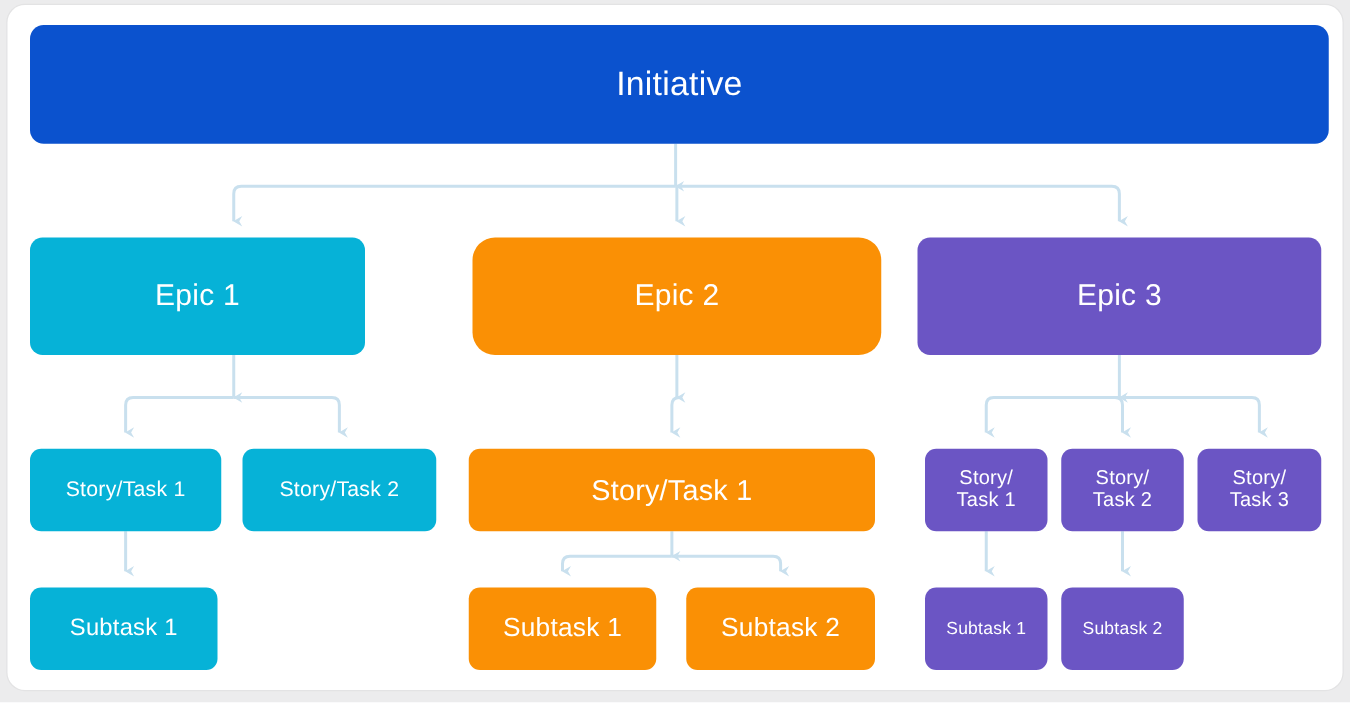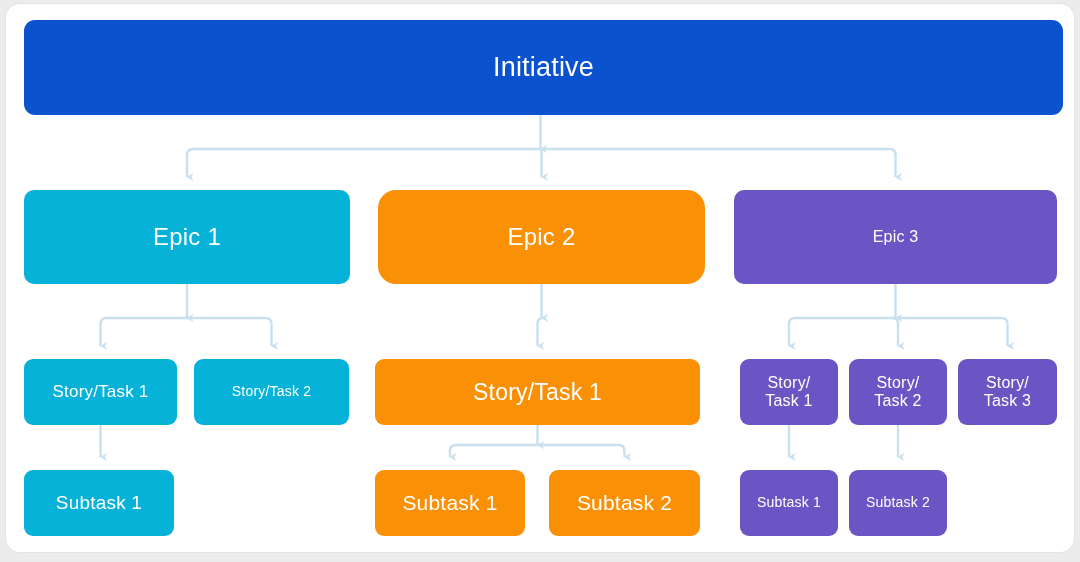--- a/index.html
+++ b/index.html
@@ -92,26 +92,26 @@
           <path d="M895.5,318 L1001.5,318 Q1007.5,318 1007.5,324 L1007.5,346" marker-end="url(#arrowhead)"></path>
           <path d="M789,425 L789,457" marker-end="url(#arrowhead)"></path>
           <path d="M898,425 L898,457" marker-end="url(#arrowhead)"></path>
         </g>
     </svg>
   </div>
 
   <div id="nodes-layer">
     <div class="node initiative" style="left: 24px; top: 20px; width: 1039px; height: 95px; background: rgb(11, 82, 206); font-size: 27px;">Initiative</div>
 
-    <div class="node epic" style="left: 24px; top: 190px; width: 326px; height: 94px; background: rgb(6, 178, 215); font-size: 24px;">Epic 1</div>
+    <div class="node epic" style="left: 24px; top: 190px; width: 268px; height: 94px; background: rgb(6, 178, 215); font-size: 24px;">Epic 1</div>
     <div class="node epic" style="left: 378px; top: 190px; width: 327px; height: 94px; background: rgb(250, 144, 5); font-size: 24px; border-radius: 18px;">Epic 2</div>
-    <div class="node epic" style="left: 734px; top: 190px; width: 323px; height: 94px; background: rgb(107, 85, 196); font-size: 16px;">Epic 3</div>
+    <div class="node epic" style="left: 734px; top: 190px; width: 323px; height: 94px; background: rgb(107, 85, 196); font-size: 24px;">Epic 3</div>
 
     <div class="node" style="left: 24px; top: 359px; width: 153px; height: 66px; background: rgb(6, 178, 215); font-size: 17px;">Story/Task 1</div>
-    <div class="node" style="left: 194px; top: 359px; width: 155px; height: 66px; background: rgb(6, 178, 215); font-size: 14px;">Story/Task 2</div>
+    <div class="node" style="left: 194px; top: 359px; width: 155px; height: 66px; background: rgb(6, 178, 215); font-size: 17px;">Story/Task 2</div>
     <div class="node" style="left: 24px; top: 470px; width: 150px; height: 66px; background: rgb(6, 178, 215); font-size: 19px;">Subtask 1</div>
 
     <div class="node" style="left: 375px; top: 359px; width: 325px; height: 66px; background: rgb(250, 144, 5); font-size: 23px;">Story/Task 1</div>
     <div class="node" style="left: 375px; top: 470px; width: 150px; height: 66px; background: rgb(250, 144, 5); font-size: 21px;">Subtask 1</div>
     <div class="node" style="left: 549px; top: 470px; width: 151px; height: 66px; background: rgb(250, 144, 5); font-size: 21px;">Subtask 2</div>
 
     <div class="node" style="left: 740px; top: 359px; width: 98px; height: 66px; background: rgb(107, 85, 196); font-size: 16px;">Story/
 Task 1</div>
     <div class="node" style="left: 849px; top: 359px; width: 98px; height: 66px; background: rgb(107, 85, 196); font-size: 16px;">Story/
 Task 2</div>

